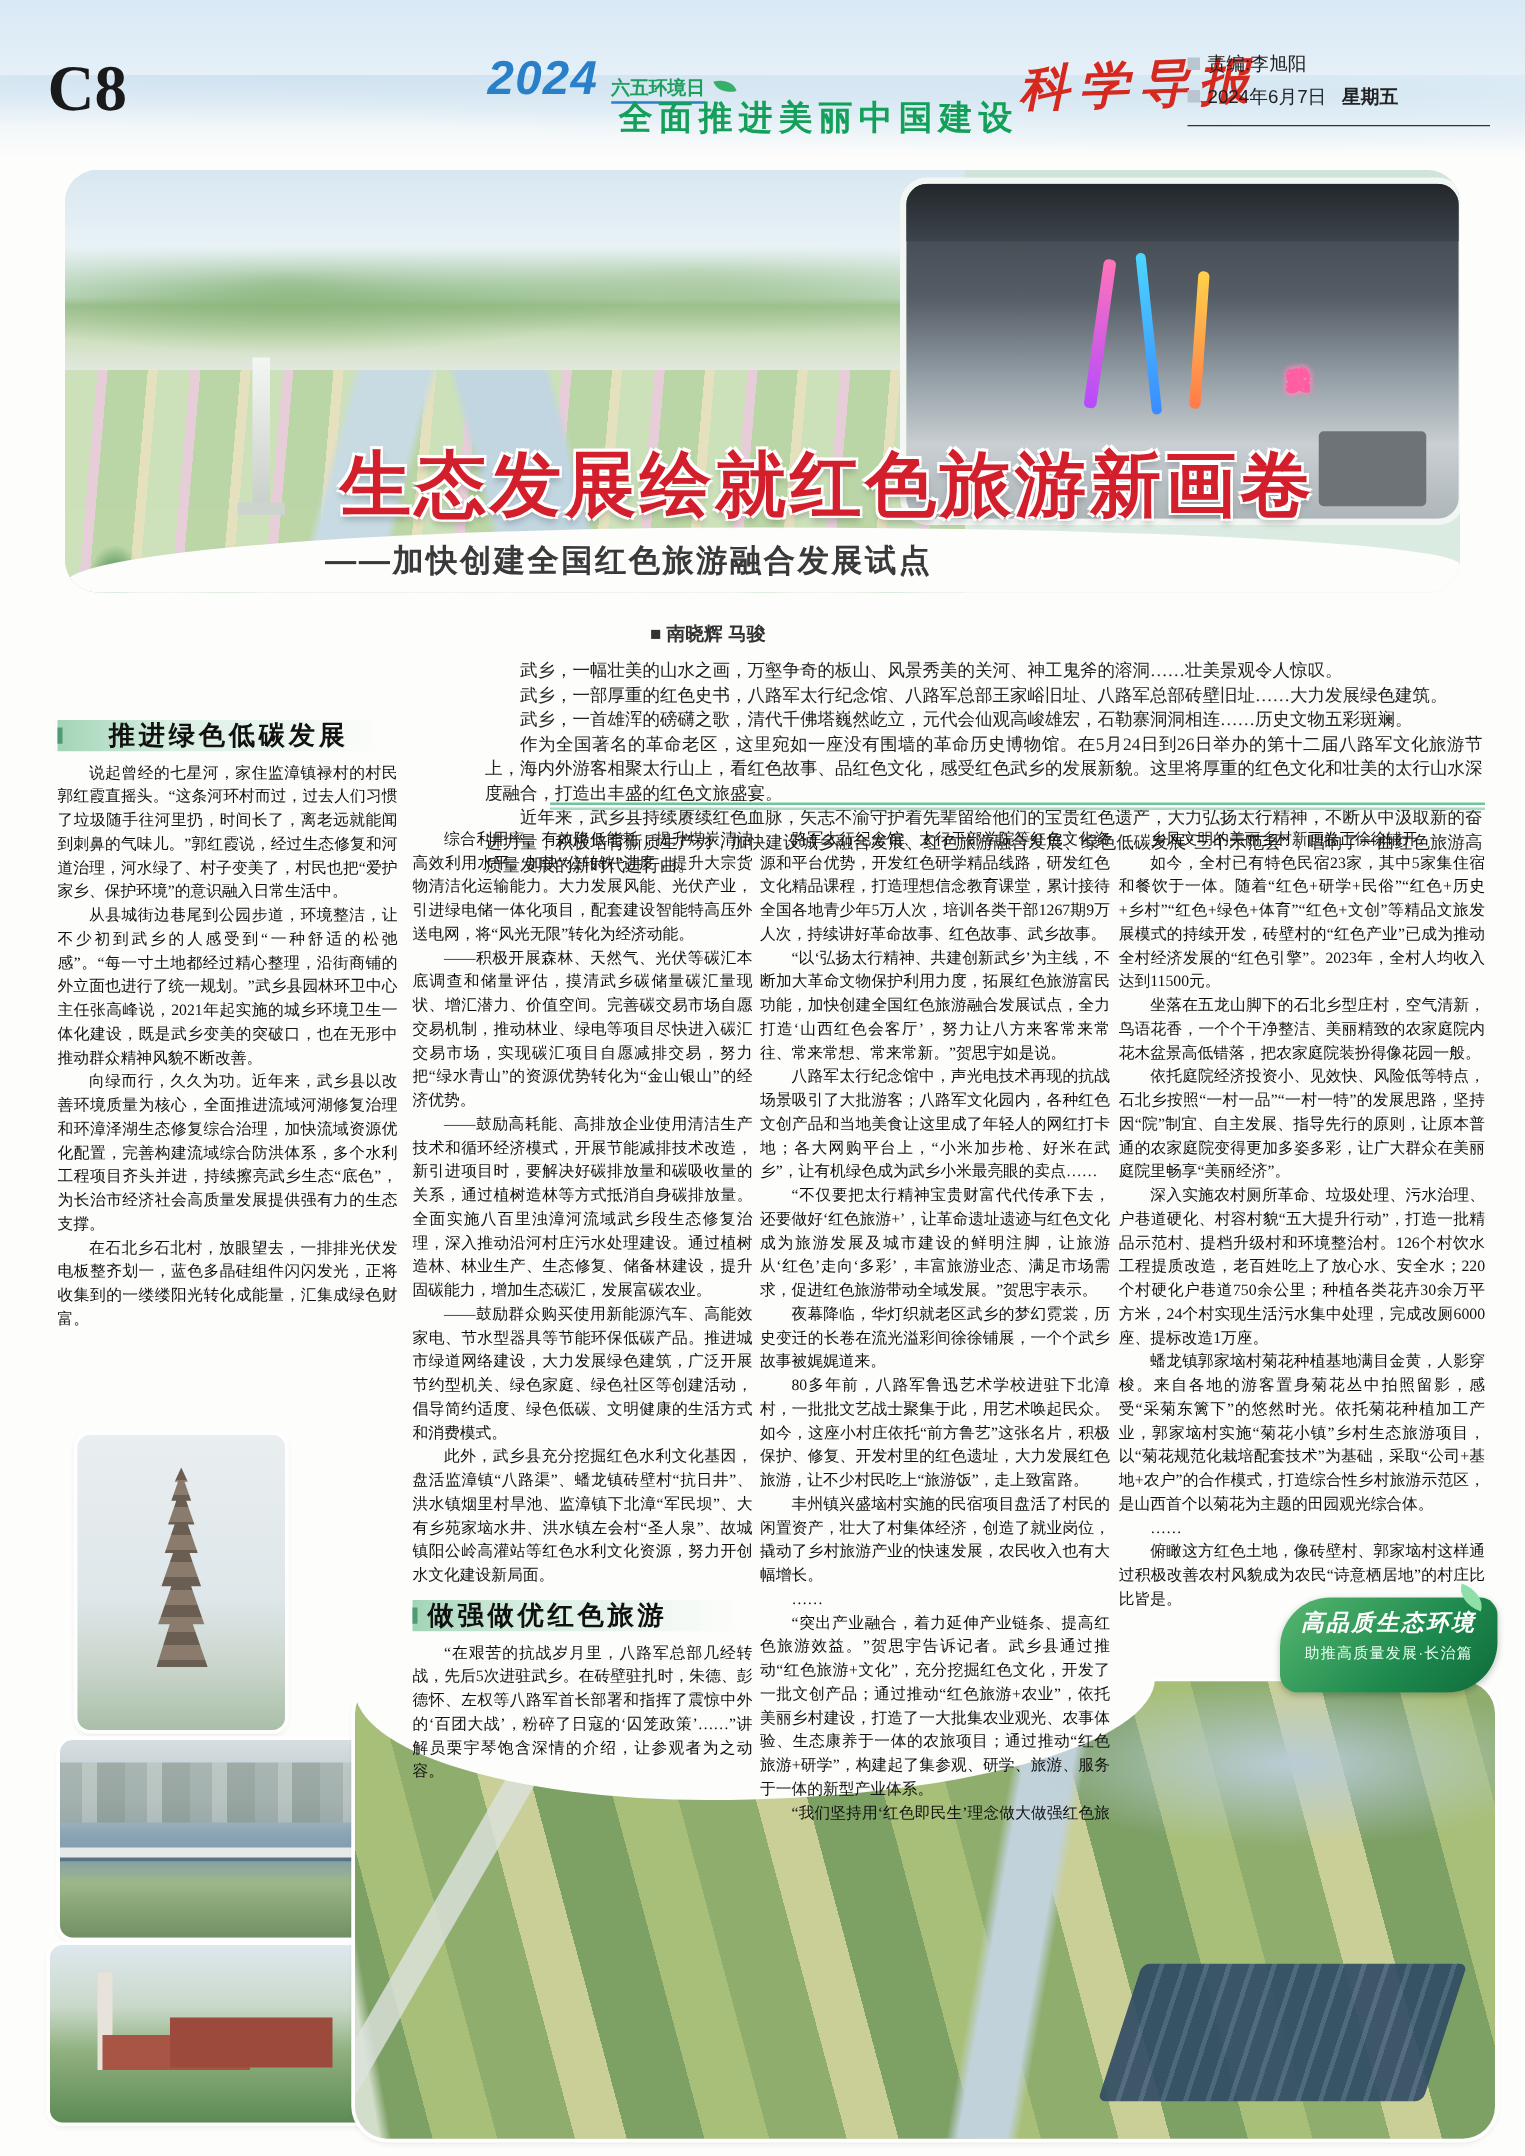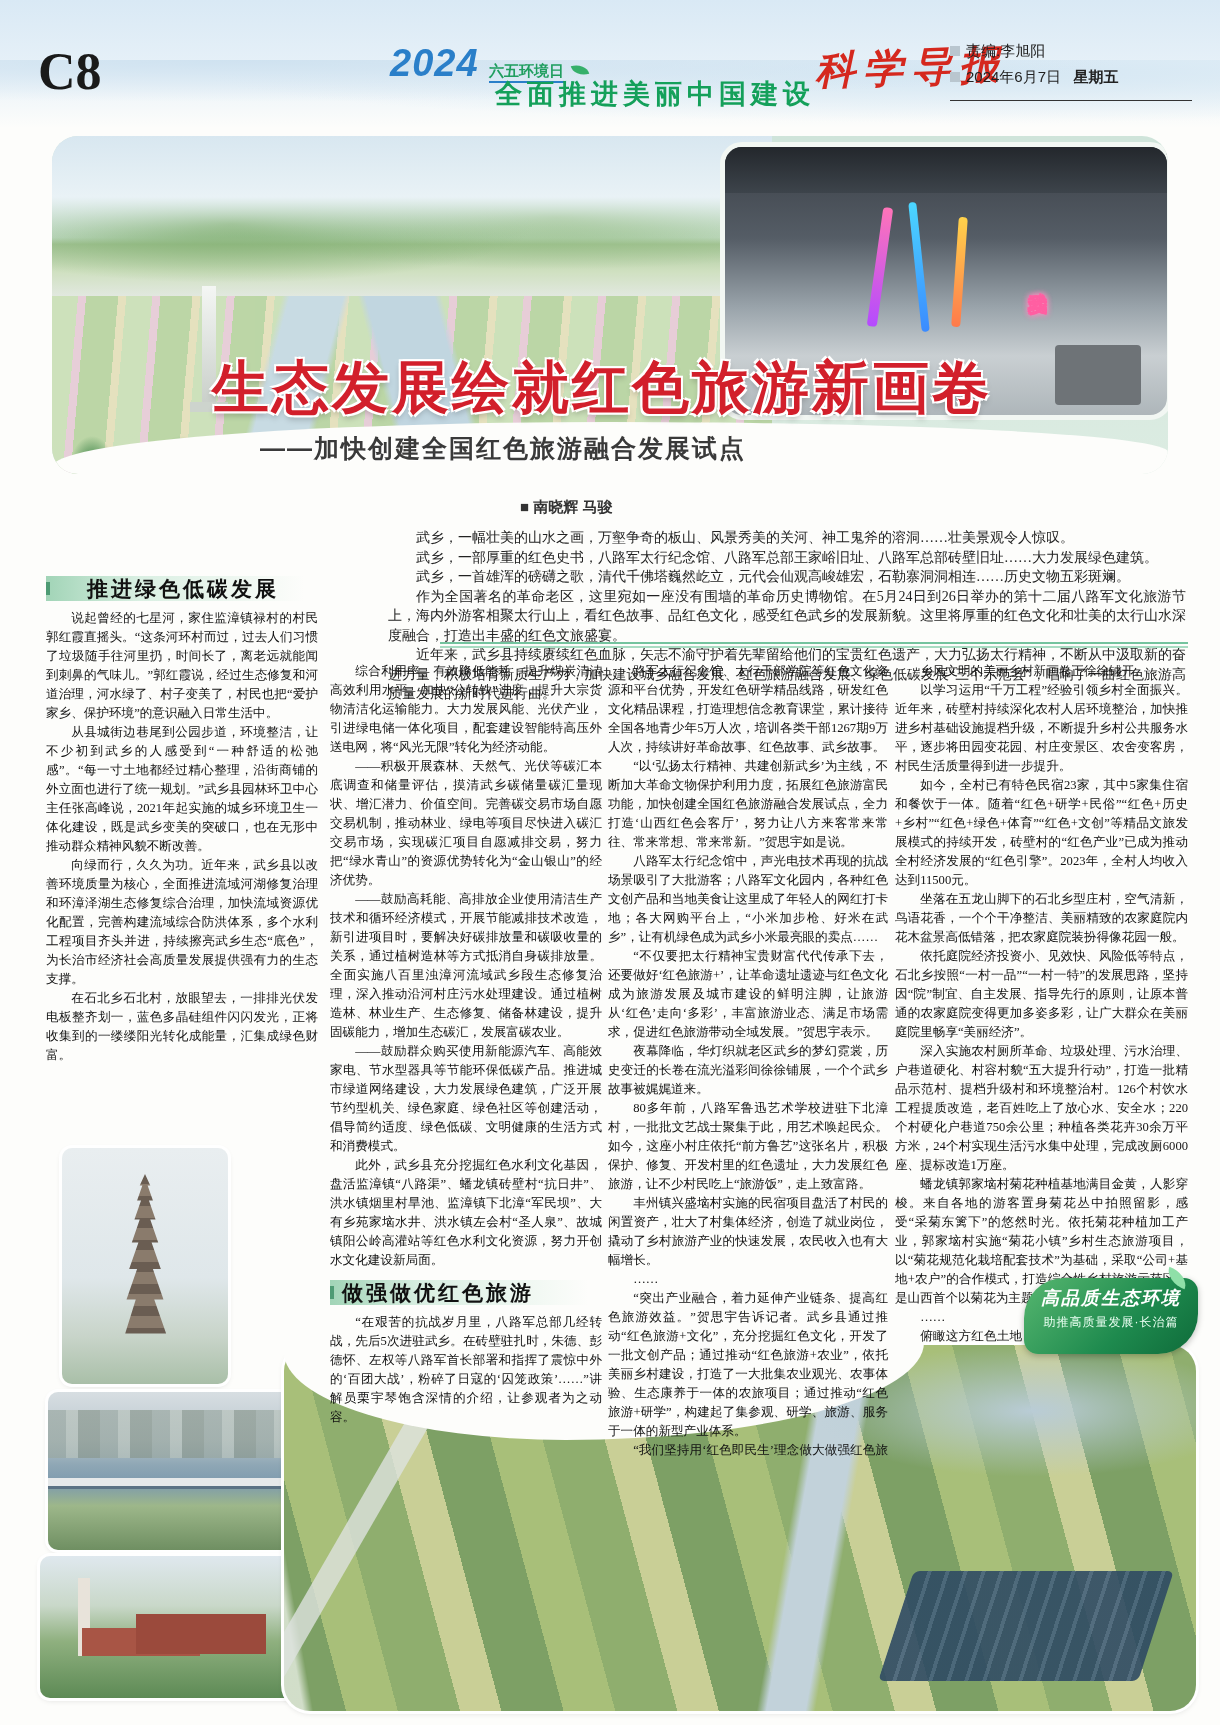--- a/index.html
+++ b/index.html
@@ -49,21 +49,21 @@
   .canopy{position:absolute;left:0;top:0;width:100%;height:46px;background:linear-gradient(180deg,#23272c,#3d444b);}
   .neon{position:absolute;font-family:"Liberation Sans",sans-serif;font-weight:bold;}
   .neon.pink{left:300px;top:130px;color:#ff5fa2;font-size:20px;writing-mode:vertical-rl;text-shadow:0 0 6px #ff8cbf;}
   .signbar{position:absolute;border-radius:4px;}
   .sb1{left:150px;top:60px;width:10px;height:120px;background:linear-gradient(180deg,#ff74b8,#b44bff);transform:rotate(8deg);}
   .sb2{left:190px;top:55px;width:8px;height:130px;background:linear-gradient(180deg,#4bd6ff,#3b8bff);transform:rotate(-6deg);}
   .sb3{left:230px;top:70px;width:9px;height:110px;background:linear-gradient(180deg,#ffd24b,#ff7a4b);transform:rotate(4deg);}
   .booth{position:absolute;left:330px;bottom:10px;width:86px;height:60px;background:#6e7377;border-radius:4px;}
   .headline{position:absolute;left:160px;top:214px;width:900px;font-size:57px;font-weight:bold;color:#d21f2b;letter-spacing:3px;
         font-family:"Liberation Sans",sans-serif;
-        text-shadow:-2px -2px 0 #fff,2px -2px 0 #fff,-2px 2px 0 #fff,2px 2px 0 #fff,0 4px 6px rgba(0,0,0,.25);}
+        text-shadow:-2px -2px 0 #fff,2px -2px 0 #fff,-2px 2px 0 #fff,2px 2px 0 #fff,0 4px 6px rgba(0,0,0,.25);text-align:center;}
   .subhead{position:absolute;left:208px;top:296px;font-size:25px;font-weight:bold;color:#3a3a3a;letter-spacing:2px;
         font-family:"Liberation Sans",sans-serif;text-shadow:1px 1px 0 #fff;}
   .heroWave{position:absolute;left:0;bottom:-2px;width:1116px;height:54px;background:#fdfdfb;border-radius:100% 100% 0 0/90px 60px 0 0;}
   .byline{position:absolute;left:520px;top:498px;font-size:15px;color:#333;font-family:"Liberation Sans",sans-serif;font-weight:bold;}
   
   #intro{position:absolute;left:388px;top:528px;width:798px;font-size:14px;line-height:19.5px;color:#222;
         font-family:"Liberation Serif",serif;}
   #intro p{margin:0;text-indent:2em;text-align:justify;}
   .introRule{position:absolute;left:440px;top:642px;width:748px;border-top:2px solid #74c39e;}
   .introRule:after{content:"";display:block;margin-top:2px;border-top:2px solid #a8dcc2;}
@@ -202,21 +202,20 @@
         <p>……</p>
         <p>“突出产业融合，着力延伸产业链条、提高红色旅游效益。”贺思宇告诉记者。武乡县通过推动“红色旅游+文化”，充分挖掘红色文化，开发了一批文创产品；通过推动“红色旅游+农业”，依托美丽乡村建设，打造了一大批集农业观光、农事体验、生态康养于一体的农旅项目；通过推动“红色旅游+研学”，构建起了集参观、研学、旅游、服务于一体的新型产业体系。</p>
         <p>“我们坚持用‘红色即民生’理念做大做强红色旅游产业链，着力形成以‘红色’为魂、‘绿色’为底、‘古色’为根的现代旅游产业体系。”正如贺思宇所言，武乡县聚焦红色历史的原真性、红色文化的体验性和红色旅游的富民性，切准红色旅游和游客体验的最佳链接点，通过“红色旅游+”融合新模式，打造红色旅游专业功能县城，让红色梦想照进美好现实。</p>
       </div>
 
   </div>
 
   <div class="col" id="col4">
     <div>
         <p>乡风文明的美丽乡村新画卷正徐徐铺开。</p>
-        <p>以学习运用“千万工程”经验引领乡村全面振兴。近年来，砖壁村持续深化农村人居环境整治，加快推进乡村基础设施提档升级，不断提升乡村公共服务水平，逐步将田园变花园、村庄变景区、农舍变客房，村民生活质量得到进一步提升。</p>
         <p>如今，全村已有特色民宿23家，其中5家集住宿和餐饮于一体。随着“红色+研学+民俗”“红色+历史+乡村”“红色+绿色+体育”“红色+文创”等精品文旅发展模式的持续开发，砖壁村的“红色产业”已成为推动全村经济发展的“红色引擎”。2023年，全村人均收入达到11500元。</p>
         <p>坐落在五龙山脚下的石北乡型庄村，空气清新，鸟语花香，一个个干净整洁、美丽精致的农家庭院内花木盆景高低错落，把农家庭院装扮得像花园一般。</p>
         <p>依托庭院经济投资小、见效快、风险低等特点，石北乡按照“一村一品”“一村一特”的发展思路，坚持因“院”制宜、自主发展、指导先行的原则，让原本普通的农家庭院变得更加多姿多彩，让广大群众在美丽庭院里畅享“美丽经济”。</p>
         <p>深入实施农村厕所革命、垃圾处理、污水治理、户巷道硬化、村容村貌“五大提升行动”，打造一批精品示范村、提档升级村和环境整治村。126个村饮水工程提质改造，老百姓吃上了放心水、安全水；220个村硬化户巷道750余公里；种植各类花卉30余万平方米，24个村实现生活污水集中处理，完成改厕6000座、提标改造1万座。</p>
         <p>蟠龙镇郭家垴村菊花种植基地满目金黄，人影穿梭。来自各地的游客置身菊花丛中拍照留影，感受“采菊东篱下”的悠然时光。依托菊花种植加工产业，郭家垴村实施“菊花小镇”乡村生态旅游项目，以“菊花规范化栽培配套技术”为基础，采取“公司+基地+农户”的合作模式，打造综合性乡村旅游示范区，是山西首个以菊花为主题的田园观光综合体。</p>
         <p>……</p>
         <p>俯瞰这方红色土地，像砖壁村、郭家垴村这样通过积极改善农村风貌成为农民“诗意栖居地”的村庄比比皆是。</p>
       </div>
   </div>
 

